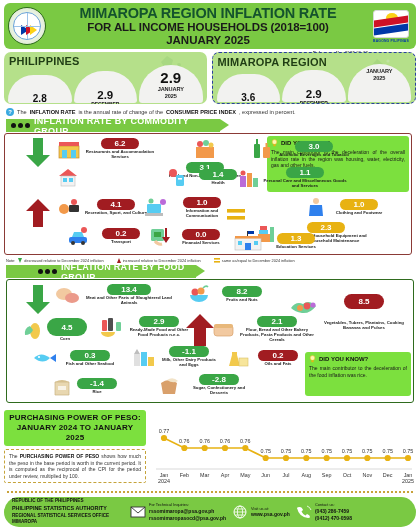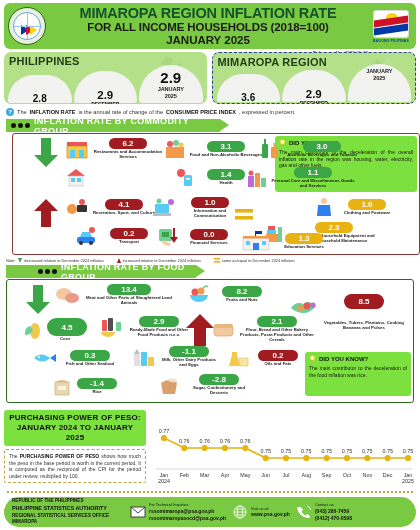--- a/index.html
+++ b/index.html
@@ -278,21 +278,21 @@
 
   <div class="banner" style="left:6px; top:119px; width:214px;">
     <span class="dots">
         <i></i>
         <i></i>
         <i></i>
       </span>
     <span>INFLATION RATE BY COMMODITY GROUP</span>
   </div>
 
-  <div class="sectionbox" style="left:12px; top:133px; width:408px; height:122px;">
+  <div class="sectionbox" style="left:4px; top:133px; width:408px; height:122px;">
 
     <div class="dyk" style="left:262px; top:2px; width:142px; height:56px;">
       <div class="t">
         <svg class="bulb" viewBox="0 0 7 8">
           <circle cx="3.5" cy="3" r="2.4" fill="#fff7b0" stroke="#e8b212" stroke-width=".5"></circle>
           <rect x="2.4" y="5.4" width="2.2" height="1.8" fill="#e8b212"></rect>
         </svg>
         <span>DID YOU KNOW?</span>
       </div>
       <div class="b">The main contributor to the deceleration of the overall inflation rate in the region was housing, water, electricity, gas and other fuels.</div>
@@ -312,21 +312,21 @@
         <rect x="2" y="4" width="20" height="4" fill="#eb5757"></rect>
         <rect x="5" y="12" width="5" height="8" fill="#56ccf2"></rect>
           <rect x="14" y="12" width="5" height="8" fill="#56ccf2"></rect>
       </svg>
       <div>
         <div class="pill red" style="width:38px;height:11px;font-size:8px;margin:0 auto;">6.2</div>
         <div class="lbl" style="width:74px;margin-top:1px;">Restaurants and Accommodation Services</div>
       </div>
     </div>
 
-    <div class="item" style="left:150px; top:4px; width:100px;">
+    <div class="item" style="left:150px; top:4px; width:100px;flex-direction:column;">
       <svg style="width:24px;height:22px;flex:0 0 auto;" viewBox="0 0 24 22">
         <rect x="3" y="9" width="18" height="11" fill="#f2994a"></rect>
         <circle cx="7" cy="6" r="3" fill="#eb5757"></circle>
           <circle cx="13" cy="5" r="3" fill="#6fcf97"></circle>
           <circle cx="18" cy="7" r="2.5" fill="#f2c94c"></circle>
       </svg>
       <div>
         <div class="pill grn" style="width:38px;height:11px;font-size:8px;margin:0 auto;">3.1</div>
         <div class="lbl" style="width:74px;margin-top:1px;">Food and Non-Alcoholic Beverages</div>
       </div>

